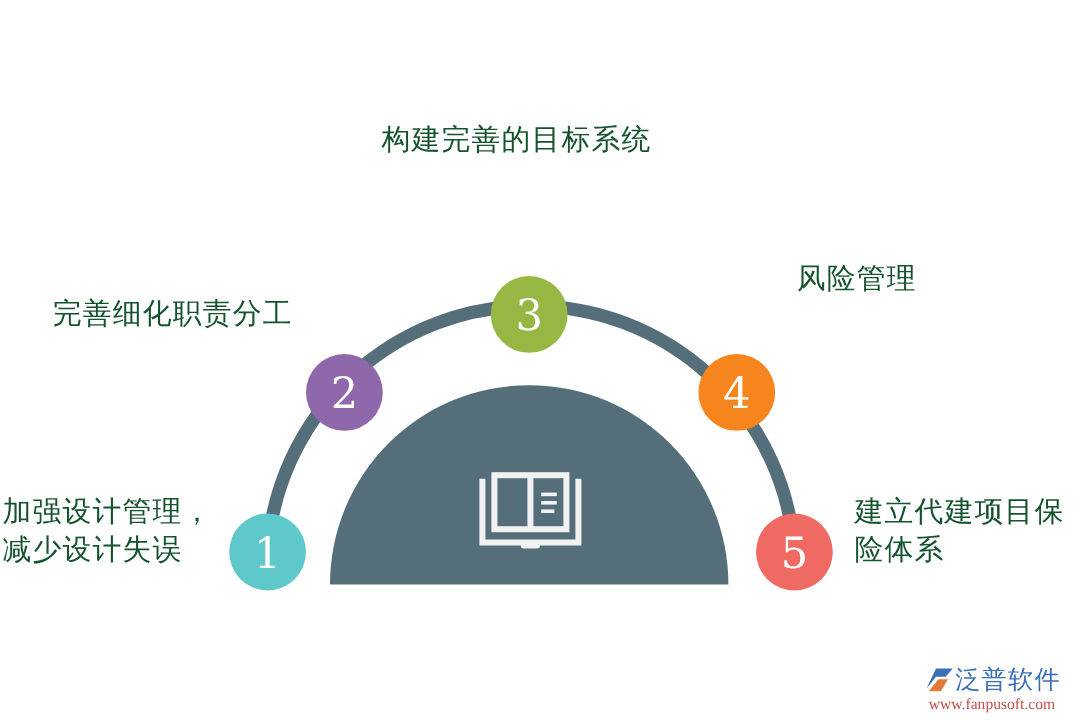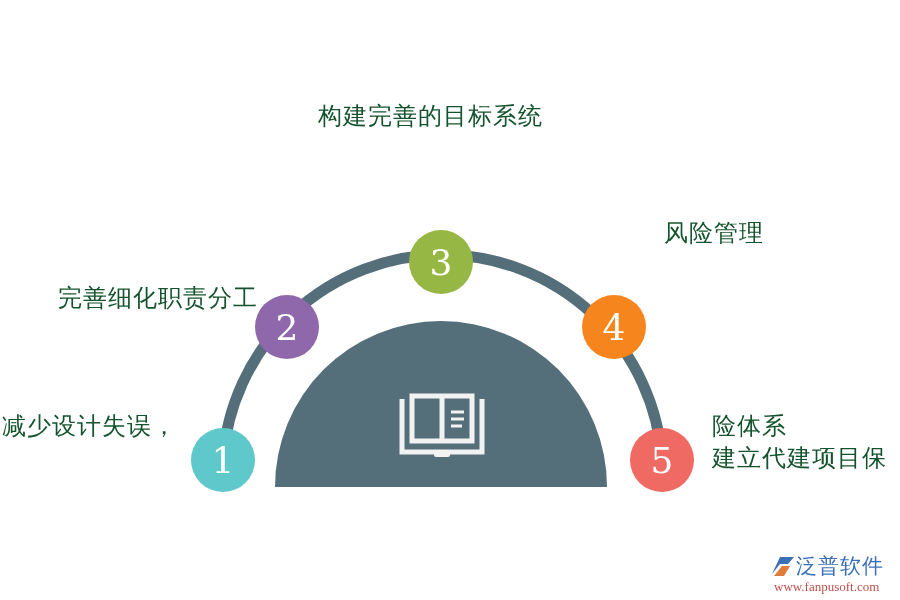--- a/index.html
+++ b/index.html
@@ -47,34 +47,35 @@
     <circle cx="614" cy="327" r="32" fill="#f7851e"></circle>
     <text class="num" x="614" y="340" text-anchor="middle">4</text>
   </g>
   <g>
     <circle cx="662" cy="460" r="32" fill="#f06a64"></circle>
     <text class="num" x="662" y="473" text-anchor="middle">5</text>
   </g>
 </svg>
 
 <div class="label" style="left:2px; top:410px;">
-  <div>减少设计失误，</div>
+  <div>加强设计管理，</div>
+  <div>减少设计失误</div>
 </div>
-<div class="label" style="left:58px; top:245px;margin-top:37px;">
+<div class="label" style="left:44px; top:245px;">
   <div>完善细化职责分工</div>
 </div>
 <div class="label" style="left:318px; top:100px;">
   <div>构建完善的目标系统</div>
 </div>
 <div class="label" style="left:664px; top:219px;font-family:Liberation Mono, monospace;">
   <div>风险管理</div>
 </div>
 <div class="label" style="left:712px; top:410px;">
+  <div>建立代建项目保</div>
   <div>险体系</div>
-  <div>建立代建项目保</div>
 </div>
 
 <div class="logo">
   <svg width="26" height="24" style="position:absolute;left:2px;top:2px;" viewBox="0 0 26 24">
     <path d="M2 20 L10 3 L24 3 L18 10 L10 10 Z" fill="#3b6fb6"></path>
     <path d="M4 22 L12 12 L20 12 L14 22 Z" fill="#e07b39"></path>
   </svg>
   <div class="logo-cn">泛普软件</div>
   <div class="logo-url">www.fanpusoft.com</div>
 </div>

